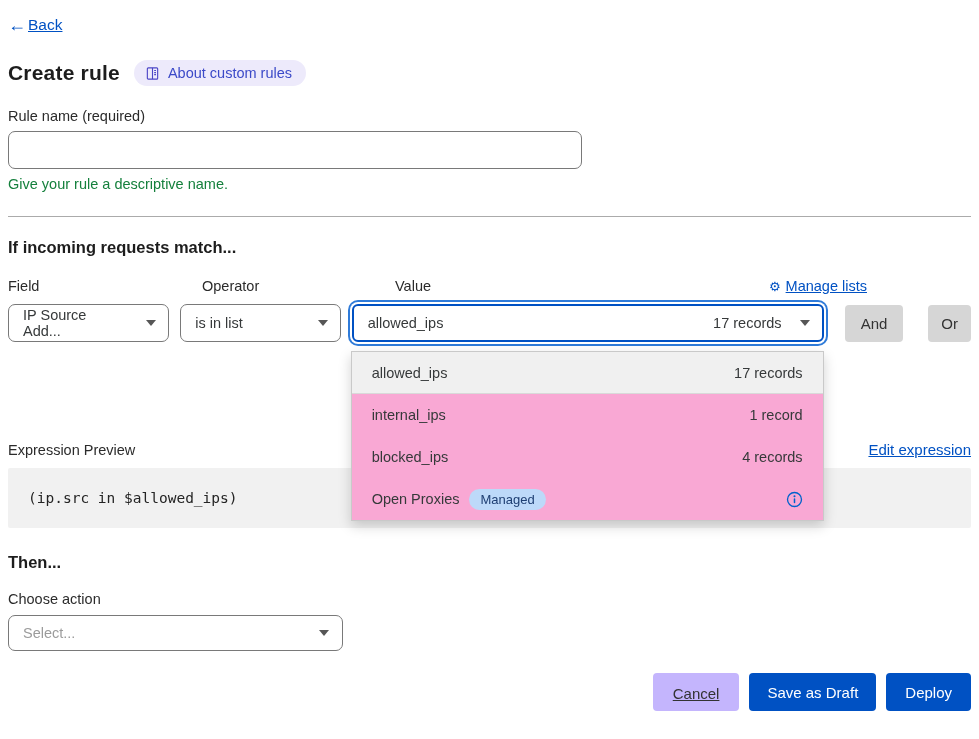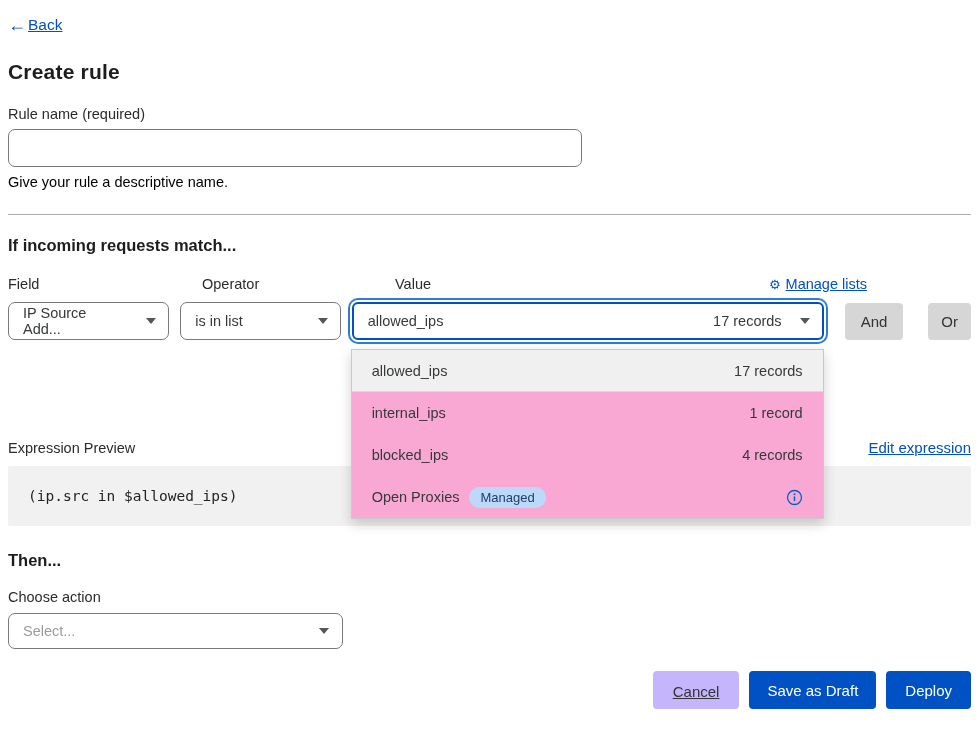--- a/index.html
+++ b/index.html
@@ -26,21 +26,21 @@
   }
   .book-icon svg { display:block; }
 
   
   .field-label { font-size:14.5px; color:#2b2b2b; margin-bottom:7px; }
   .rule-name-input {
     width:574px; height:38px; border:1px solid #797979; border-radius:7px;
     font-size:14.5px; padding:0 12px; outline:none; display:block;
     font-family:inherit; color:#1d1d1d; background:#fff;
   }
-  .helper-text { font-size:14.5px; color:#000000; margin-top:7px; }
+  .helper-text { font-size:14.5px; color:#15803d; margin-top:7px; }
 
   .divider { border:none; border-top:1px solid #ababab; margin:24px 0 21px 0; }
 
   .section-heading { font-size:16.5px; font-weight:bold; color:#1d1d1d; margin-bottom:21px; }
 
   
   .cond-labels { display:flex; gap:27px; margin-bottom:10px; }
   .cond-labels .col-field { width:167px; }
   .cond-labels .col-operator { width:166px; }
   .cond-labels .col-value { width:472px; display:flex; justify-content:space-between; align-items:flex-end; }
@@ -127,20 +127,32 @@
 
   
   <a class="back-link">
     <span class="back-arrow">←</span>
       <span class="back-text">Back</span>
   </a>
 
   
   <div class="title-row">
     <h1 class="page-title">Create rule</h1>
+    <span class="about-pill">
+      <span class="book-icon">
+        <svg width="15" height="15" viewBox="0 0 16 16" fill="none" stroke="#4b45c6" stroke-width="1.2">
+          <rect x="2.5" y="2" width="11" height="12" rx="1"></rect>
+          <line x1="8" y1="2" x2="8" y2="14"></line>
+          <line x1="9.8" y1="4.8" x2="11.7" y2="4.8"></line>
+          <line x1="9.8" y1="7" x2="11.7" y2="7"></line>
+          <line x1="9.8" y1="9.2" x2="11.7" y2="9.2"></line>
+        </svg>
+      </span>
+      <span>About custom rules</span>
+    </span>
   </div>
 
   
   <div>
     <div class="field-label">Rule name (required)</div>
     <input class="rule-name-input" type="text" value="" style="">
     <div class="helper-text">Give your rule a descriptive name.</div>
   </div>
 
   <hr class="divider">

